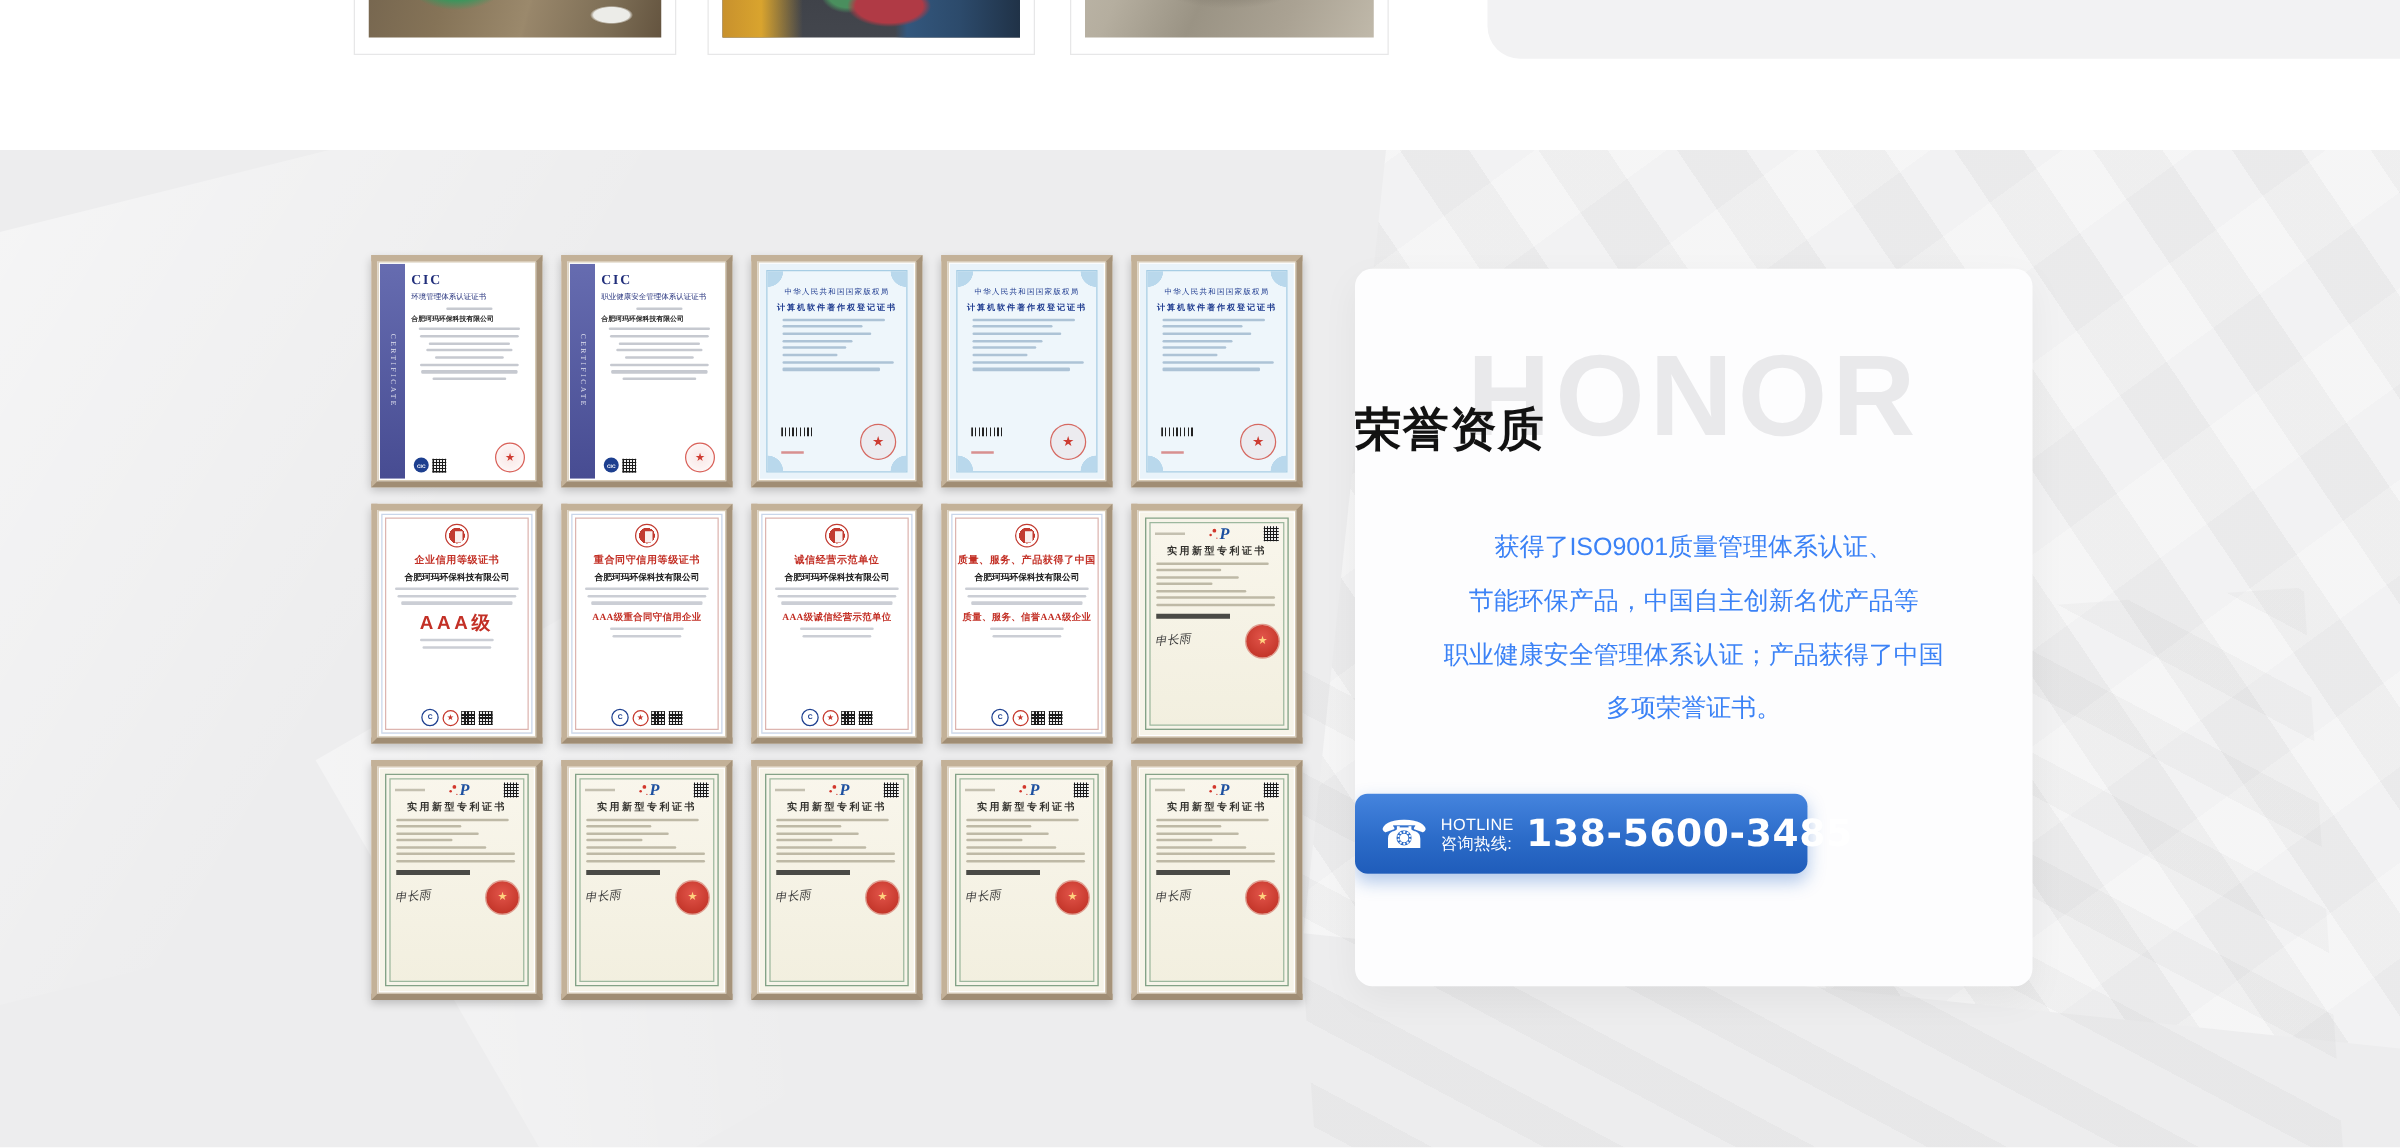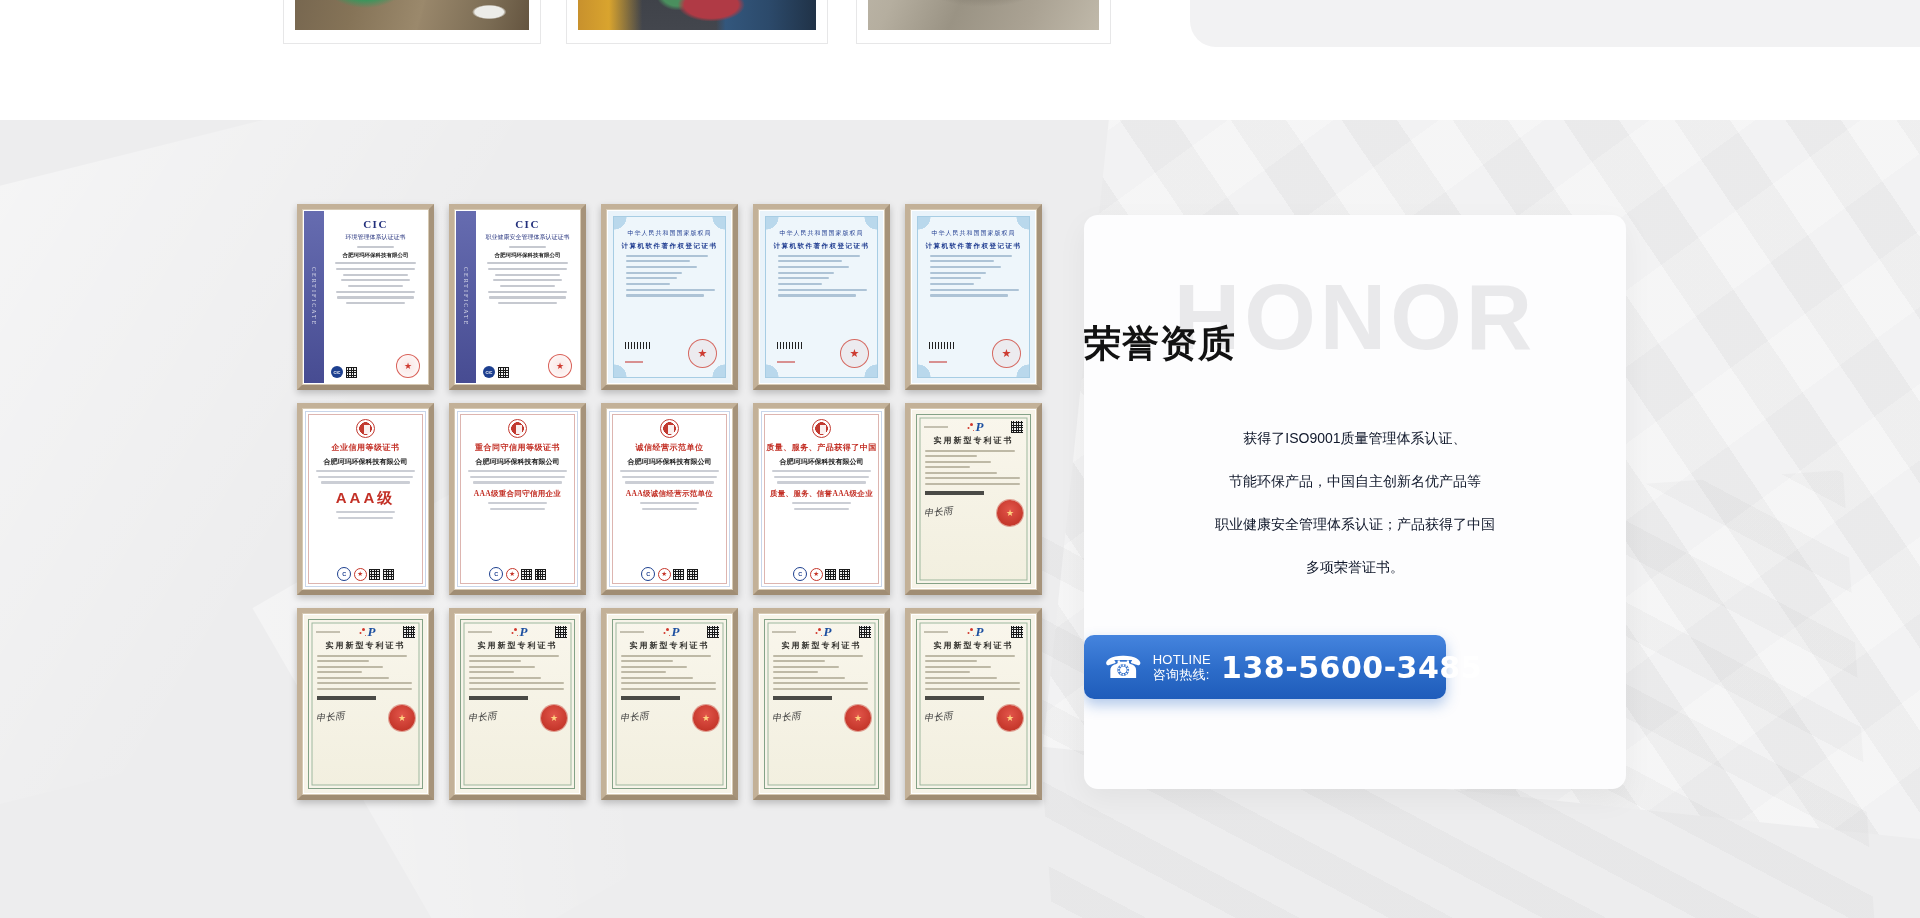--- a/index.html
+++ b/index.html
@@ -74,21 +74,21 @@
   .qr { display:inline-block; width:11px; height:11px;
     background-image:repeating-linear-gradient(0deg,#1a1a1a 0 1px,rgba(0,0,0,0) 1px 2.5px),
                      repeating-linear-gradient(90deg,#1a1a1a 0 1px,#eee 1px 2.5px); }
 
   
   .cic .cert-inner { display:flex; }
   .cic-band { width:20px; background:linear-gradient(180deg,#666cb0,#474c92);
     display:flex; align-items:center; justify-content:center; }
   .cic-band span { writing-mode:vertical-rl; font-size:6px; letter-spacing:2px;
     color:rgba(255,255,255,.8); font-family:"Liberation Serif",serif; }
-  .cic-main { flex:1; padding:7px 5px 5px; display:flex; flex-direction:column; align-items:center; }
+  .cic-main { flex:1; padding:7px 5px 5px; display:flex; flex-direction:column; align-items:flex-start; }
   .cic-logo { font-family:"Liberation Serif",serif; font-weight:700; color:#23307c;
     font-size:11px; letter-spacing:1.5px; }
   .cic-title { font-size:6px; color:#23307c; margin-top:3px; white-space:nowrap; }
   .cic-company { font-size:5.5px; color:#222; font-weight:700; margin-top:4px; white-space:nowrap; }
   .cic-foot { margin-top:auto; width:100%; display:flex; align-items:flex-end; gap:3px; padding:0 2px; }
   .cic-mark { width:12px; height:12px; border-radius:50%; background:#1d3f8f; color:#fff;
     font-size:4px; display:flex; align-items:center; justify-content:center; font-weight:700; }
   .seal { margin-left:auto; width:24px; height:24px; border-radius:50%;
     border:1.2px solid rgba(207,59,49,.8); color:#cf3b31; display:flex; align-items:center;
     justify-content:center; font-size:9px;
@@ -172,21 +172,21 @@
   .honor-watermark {
     position:absolute; left:0; top:50px; width:100%; text-align:center;
     font-size:92px; font-weight:700; letter-spacing:4px; color:#e9e9eb; z-index:0;
     font-family:"Liberation Sans",sans-serif; user-select:none;
   }
   .honor-title {
     position:relative; z-index:1; margin-top:104px; font-size:37px; font-weight:800;
     color:#121212; letter-spacing:1px; text-align:center;
   }
   .honor-desc { position:relative; z-index:1; margin-top:48px; width:100%; text-align:center; }
-  .honor-desc p { font-size:14px; color:#0f172a; line-height:43px; white-space:nowrap; }
+  .honor-desc p { font-size:20px; color:#3b82f6; line-height:43px; white-space:nowrap; }
   .hotline-btn {
     position:relative; z-index:1; margin-top:46px; width:362px; height:64px; border-radius:10px;
     background:linear-gradient(180deg,#4584de 0%,#2c6cc9 55%,#1f5cba 100%);
     box-shadow:0 6px 14px rgba(38,102,198,.35);
     display:flex; align-items:center; padding:0 20px; color:#fff; cursor:pointer; text-decoration:none;
   }
   .phone-icon { font-size:31px; line-height:31px; margin-right:10px; }
   .hot-labels { display:flex; flex-direction:column; line-height:15px; font-size:13px;
     letter-spacing:.3px; margin-right:10px; white-space:nowrap; }
   .hot-number { font-size:30px; font-weight:800; letter-spacing:.5px; white-space:nowrap;

